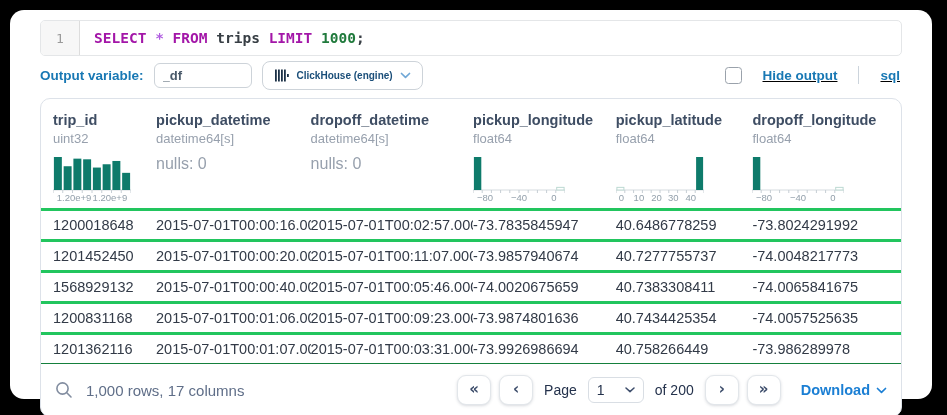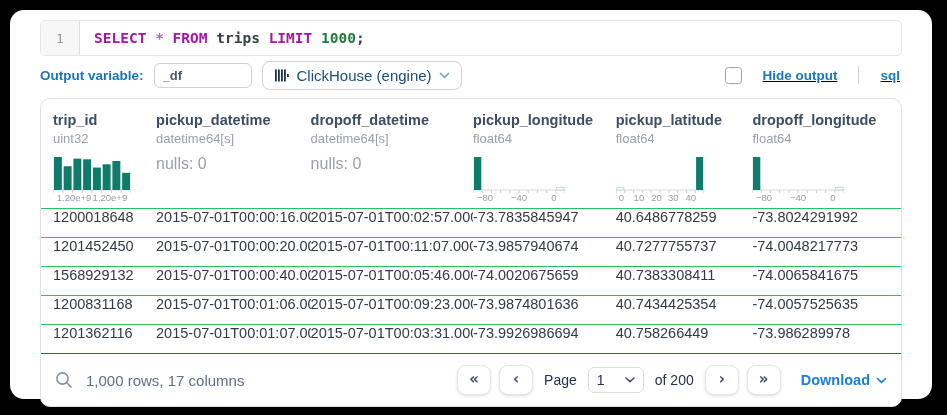--- a/index.html
+++ b/index.html
@@ -22,34 +22,34 @@
   
   .toolbar{display:flex;align-items:center;justify-content:space-between;height:38px;}
   .tb-left,.tb-right{display:flex;align-items:center;}
   .tb-left{gap:10px;}
   .tb-right{gap:21px;padding-right:2px;text-decoration:underline;}
   .tb-label{color:var(--accent,#1878b4);font-weight:700;font-size:13.5px;}
   .var-input{width:80px;height:23px;border:1px solid #cdd3d9;border-radius:6px;padding:0 8px;
              font:600 13px "Liberation Sans",sans-serif;color:#4a5a6a;outline:none;}
   .engine-btn{display:flex;align-items:center;gap:7px;height:27px;border:1px solid #cdd3d9;
               border-radius:8px;background:#fff;padding:0 11px;cursor:pointer;}
-  .engine-label{color:var(--engine,#1a4e79);font-weight:400;font-size:15px;}
+  .engine-label{color:var(--engine,#1a4e79);font-weight:700;font-size:10px;}
   .checkbox{width:15px;height:15px;border:1.6px solid #9aa2ab;border-radius:3.5px;background:#fff;cursor:pointer;}
   .hide-label,.sql-badge{color:var(--accent,#1878b4);font-weight:700;font-size:13.5px;cursor:pointer;}
   .vdiv{width:1px;height:18px;background:#ccd4dc;}
 
   
   .tablecard{margin-top:4px;border:1px solid #dde2e9;border-radius:10px;overflow:hidden;background:#fff;}
   .thead{display:flex;padding:13px 0 5px 12px;}
   .hcell{box-sizing:border-box;padding-right:6px;}
   .hname{font-size:14.5px;font-weight:700;color:var(--head,#3e4d63);}
   .htype{font-size:13px;color:var(--muted,#97a0ad);margin-top:3px;}
   .hnulls{font-size:16px;color:var(--muted,#97a0ad);margin-top:9px;}
   .hist{margin-top:7px;display:block;}
-  .trow{display:flex;border-top:1px solid #22c55e;padding-left:12px;height:28px;}
+  .trow{display:flex;border-top:3px solid #22c55e;padding-left:12px;height:28px;align-items:center;}
   .tcell{box-sizing:border-box;font-size:14.5px;color:var(--cell,#323a47);padding-right:6px;
          white-space:nowrap;overflow:hidden;}
 
   
   .tfoot{display:flex;align-items:center;justify-content:space-between;border-top:1px solid #15803d;
          height:52px;padding:0 14px 0 14px;}
   .foot-left{display:flex;align-items:center;gap:13px;color:#5f6e88;font-size:15px;}
   .foot-right{display:flex;align-items:center;gap:8px;}
   .pgbtn{width:34px;height:30px;border:1px solid #e2e6ea;border-radius:9px;background:#fff;
          box-shadow:0 1px 3px rgba(80,90,110,.22);color:#3d4d6b;font-size:15px;font-weight:700;

